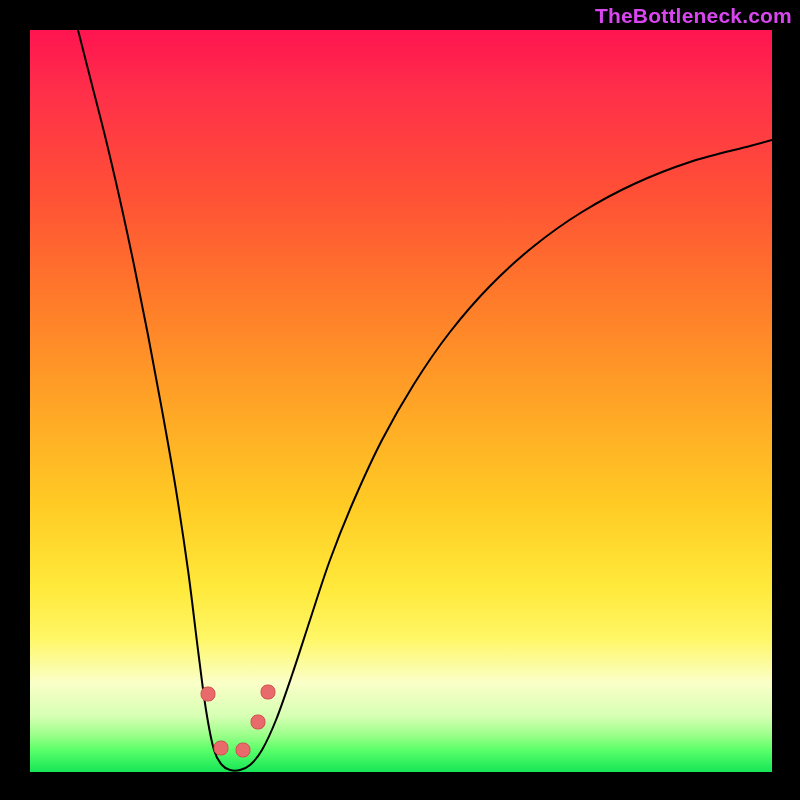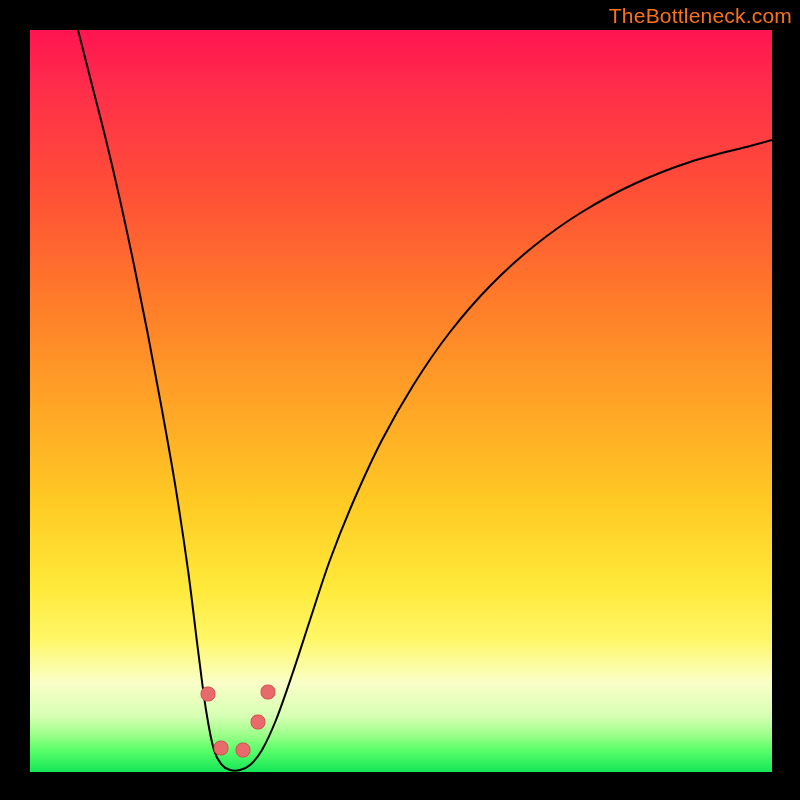--- a/index.html
+++ b/index.html
@@ -48,23 +48,23 @@
     left: 0;
     top: 0;
     width: 742px;
     height: 742px;
     overflow: visible;
   }
   .watermark {
     position: absolute;
     top: 4px;
     right: 8px;
-    color: #f97316;
+    color: #d946ef;
     font-size: 21px;
-    font-weight: 400;
+    font-weight: 700;
     letter-spacing: 0.2px;
   }
 </style>
 </head>
 <body>
 
 <div class="frame">
   <div class="plot">
     <svg class="curve" viewBox="0 0 742 742">
       <g>

